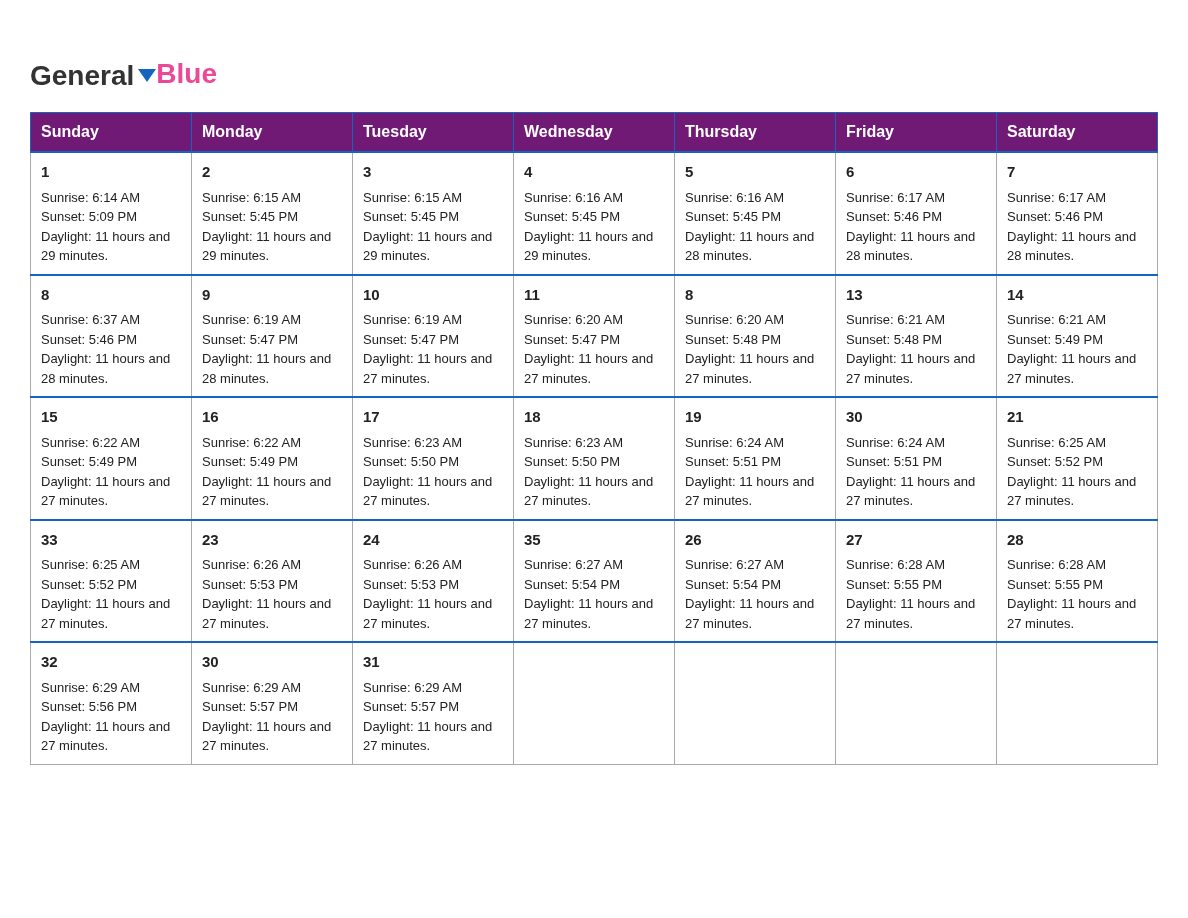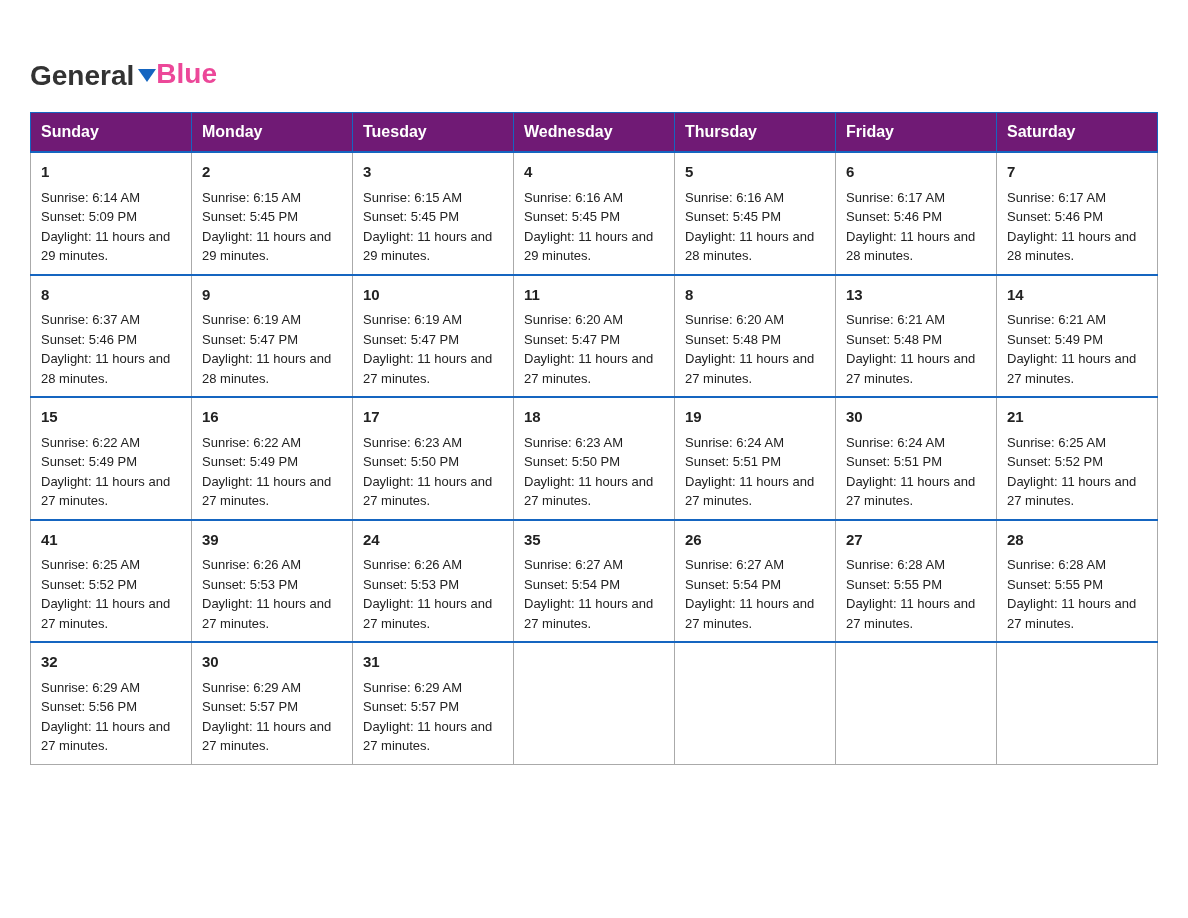--- a/index.html
+++ b/index.html
@@ -120,22 +120,22 @@
       <tr>
         <td><span class="day-num">15</span><span>Sunrise: 6:22 AM</span><br><span>Sunset: 5:49 PM</span><br><span>Daylight: 11 hours and 27 minutes.</span></td>
         <td><span class="day-num">16</span><span>Sunrise: 6:22 AM</span><br><span>Sunset: 5:49 PM</span><br><span>Daylight: 11 hours and 27 minutes.</span></td>
         <td><span class="day-num">17</span><span>Sunrise: 6:23 AM</span><br><span>Sunset: 5:50 PM</span><br><span>Daylight: 11 hours and 27 minutes.</span></td>
         <td><span class="day-num">18</span><span>Sunrise: 6:23 AM</span><br><span>Sunset: 5:50 PM</span><br><span>Daylight: 11 hours and 27 minutes.</span></td>
         <td><span class="day-num">19</span><span>Sunrise: 6:24 AM</span><br><span>Sunset: 5:51 PM</span><br><span>Daylight: 11 hours and 27 minutes.</span></td>
         <td><span class="day-num">30</span><span>Sunrise: 6:24 AM</span><br><span>Sunset: 5:51 PM</span><br><span>Daylight: 11 hours and 27 minutes.</span></td>
         <td><span class="day-num">21</span><span>Sunrise: 6:25 AM</span><br><span>Sunset: 5:52 PM</span><br><span>Daylight: 11 hours and 27 minutes.</span></td>
       </tr>
       <tr>
-        <td><span class="day-num">41</span><span>Sunrise: 6:25 AM</span><br><span>Sunset: 5:52 PM</span><br><span>Daylight: 11 hours and 27 minutes.</span></td>
-        <td><span class="day-num">39</span><span>Sunrise: 6:26 AM</span><br><span>Sunset: 5:53 PM</span><br><span>Daylight: 11 hours and 27 minutes.</span></td>
+        <td><span class="day-num">33</span><span>Sunrise: 6:25 AM</span><br><span>Sunset: 5:52 PM</span><br><span>Daylight: 11 hours and 27 minutes.</span></td>
+        <td><span class="day-num">23</span><span>Sunrise: 6:26 AM</span><br><span>Sunset: 5:53 PM</span><br><span>Daylight: 11 hours and 27 minutes.</span></td>
         <td><span class="day-num">24</span><span>Sunrise: 6:26 AM</span><br><span>Sunset: 5:53 PM</span><br><span>Daylight: 11 hours and 27 minutes.</span></td>
         <td><span class="day-num">35</span><span>Sunrise: 6:27 AM</span><br><span>Sunset: 5:54 PM</span><br><span>Daylight: 11 hours and 27 minutes.</span></td>
         <td><span class="day-num">26</span><span>Sunrise: 6:27 AM</span><br><span>Sunset: 5:54 PM</span><br><span>Daylight: 11 hours and 27 minutes.</span></td>
         <td><span class="day-num">27</span><span>Sunrise: 6:28 AM</span><br><span>Sunset: 5:55 PM</span><br><span>Daylight: 11 hours and 27 minutes.</span></td>
         <td><span class="day-num">28</span><span>Sunrise: 6:28 AM</span><br><span>Sunset: 5:55 PM</span><br><span>Daylight: 11 hours and 27 minutes.</span></td>
       </tr>
       <tr>
         <td><span class="day-num">32</span><span>Sunrise: 6:29 AM</span><br><span>Sunset: 5:56 PM</span><br><span>Daylight: 11 hours and 27 minutes.</span></td>
         <td><span class="day-num">30</span><span>Sunrise: 6:29 AM</span><br><span>Sunset: 5:57 PM</span><br><span>Daylight: 11 hours and 27 minutes.</span></td>
         <td><span class="day-num">31</span><span>Sunrise: 6:29 AM</span><br><span>Sunset: 5:57 PM</span><br><span>Daylight: 11 hours and 27 minutes.</span></td>

